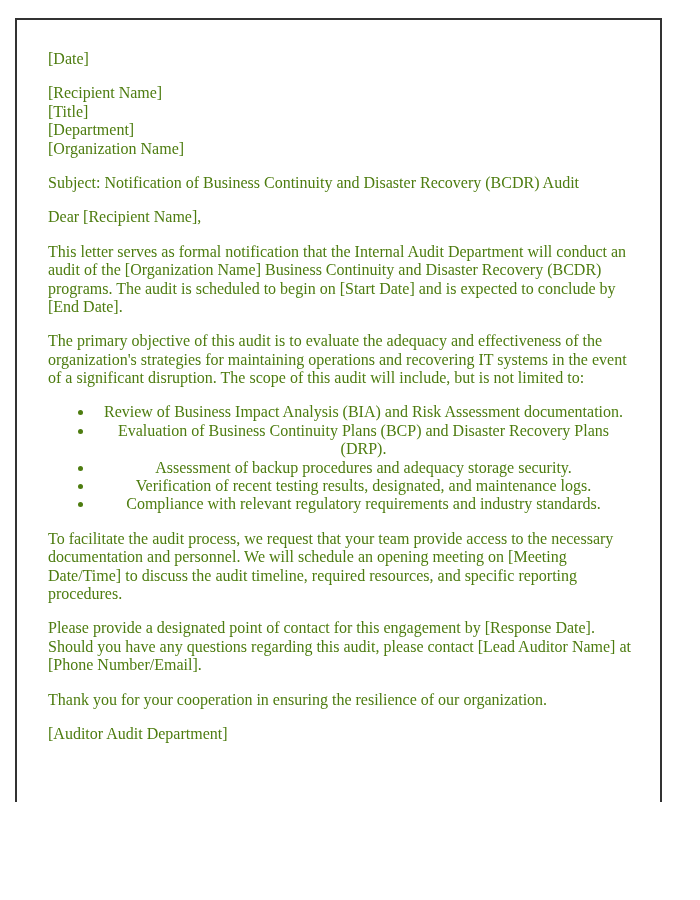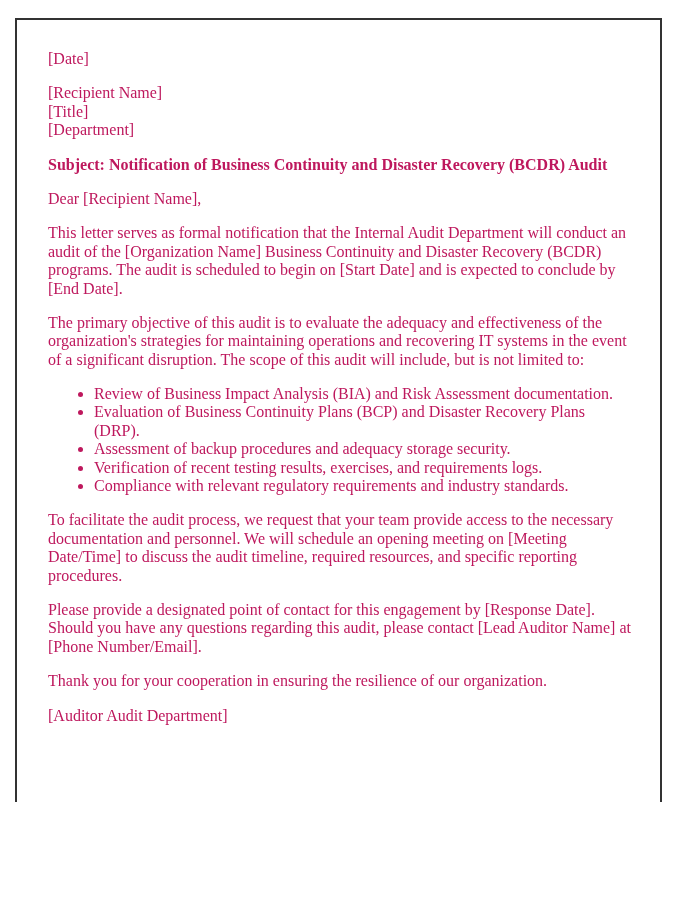--- a/index.html
+++ b/index.html
@@ -21,66 +21,68 @@
     border-left: 2px solid #323232;
     border-right: 2px solid #323232;
     border-bottom: none;
     background: #ffffff;
   }
   .letter-body {
     padding: 14px 29px 0 31px;
     font-family: "Liberation Serif", "DejaVu Serif", serif;
     font-size: 16px;
     line-height: 1.15;
-    color: #be185d;
+    color: #4d7c0f;
     width: 645px;
   }
   .letter-body p {
     margin: 16px 0;
   }
   .letter-body p.subject-line {
-    font-weight: bold;
+    font-weight: normal;
   }
   .letter-body ul {
     margin: 8px 0;
     padding-left: 46px;
     list-style-type: disc;
+    text-align: center;
   }
   .letter-body li {
     margin: 0;
   }
   .line { display: block; }
 </style>
 </head>
 <body>
 
 <div class="letter-frame">
   <div class="letter-body">
 
     <p>[Date]</p>
 
     <p>
       <span class="line">[Recipient Name]</span>
       <span class="line">[Title]</span>
       <span class="line">[Department]</span>
+      <span class="line">[Organization Name]</span>
     </p>
 
     <p class="subject-line">Subject: Notification of Business Continuity and Disaster Recovery (BCDR) Audit</p>
 
     <p>Dear [Recipient Name],</p>
 
     <p>This letter serves as formal notification that the Internal Audit Department will conduct an audit of the [Organization Name] Business Continuity and Disaster Recovery (BCDR) programs. The audit is scheduled to begin on [Start Date] and is expected to conclude by [End Date].</p>
 
     <p>The primary objective of this audit is to evaluate the adequacy and effectiveness of the organization's strategies for maintaining operations and recovering IT systems in the event of a significant disruption. The scope of this audit will include, but is not limited to:</p>
 
     <ul>
       <li>Review of Business Impact Analysis (BIA) and Risk Assessment documentation.</li>
       <li>Evaluation of Business Continuity Plans (BCP) and Disaster Recovery Plans (DRP).</li>
       <li>Assessment of backup procedures and adequacy storage security.</li>
-      <li>Verification of recent testing results, exercises, and requirements logs.</li>
+      <li>Verification of recent testing results, designated, and maintenance logs.</li>
       <li>Compliance with relevant regulatory requirements and industry standards.</li>
     </ul>
 
     <p>To facilitate the audit process, we request that your team provide access to the necessary documentation and personnel. We will schedule an opening meeting on [Meeting Date/Time] to discuss the audit timeline, required resources, and specific reporting procedures.</p>
 
     <p>Please provide a designated point of contact for this engagement by [Response Date]. Should you have any questions regarding this audit, please contact [Lead Auditor Name] at [Phone Number/Email].</p>
 
     <p>Thank you for your cooperation in ensuring the resilience of our organization.</p>
 
 

